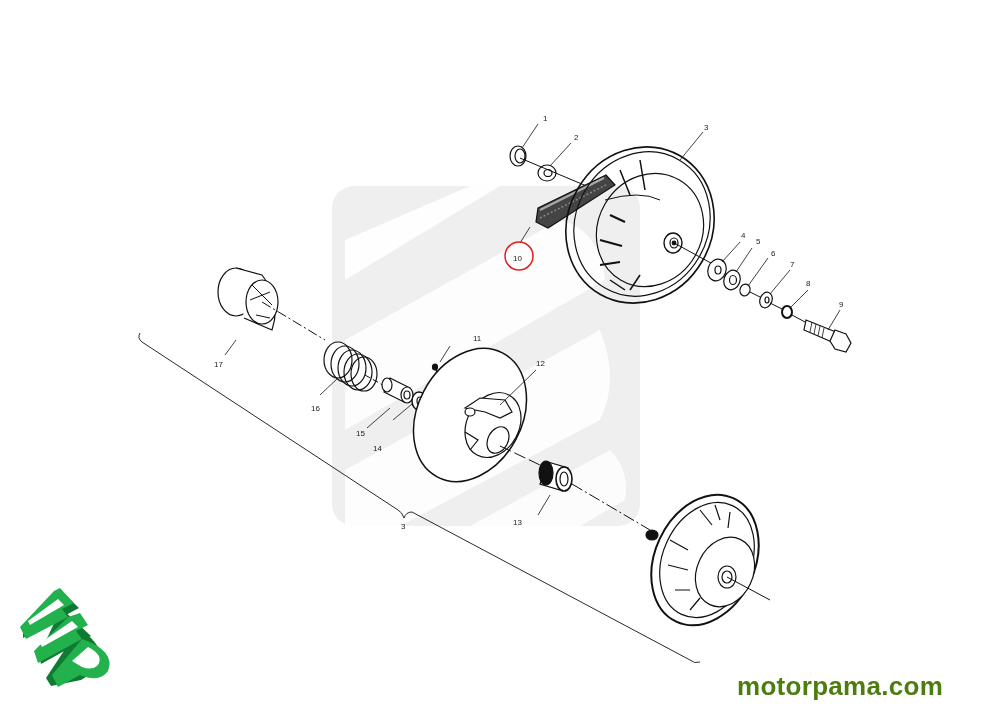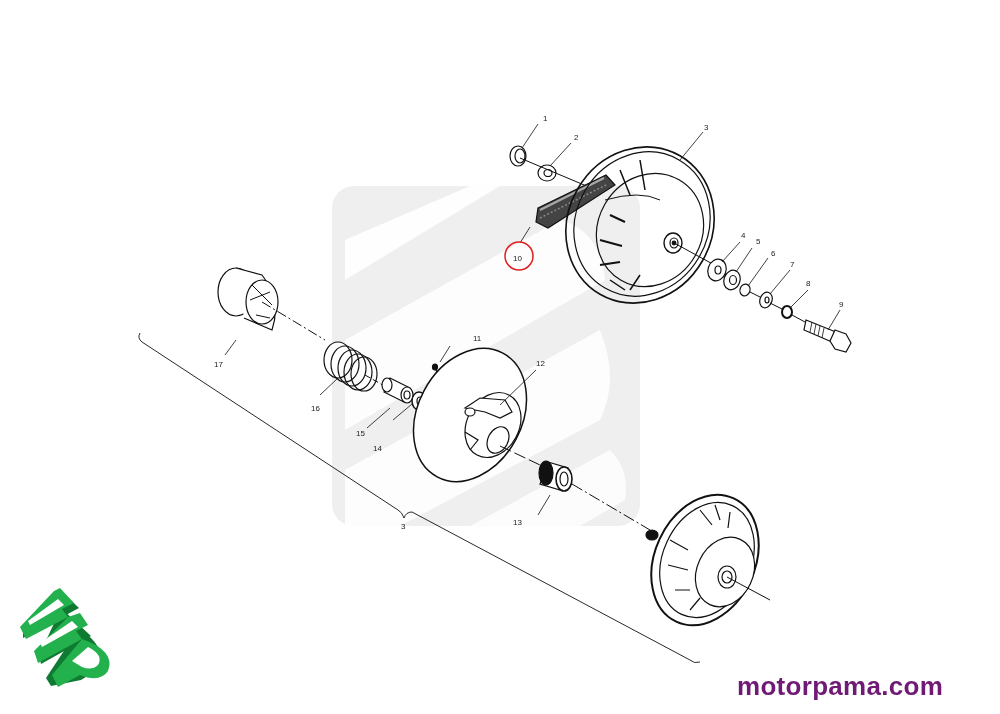--- a/index.html
+++ b/index.html
@@ -1,21 +1,21 @@
 <!DOCTYPE html>
 <html><head>
 <meta charset="utf-8">
 <style>
   html, body { margin: 0; padding: 0; background: #ffffff; }
   body { width: 1000px; height: 714px; position: relative; overflow: hidden;
          font-family: "Liberation Sans", sans-serif; }
   #stage { position: absolute; left: 0; top: 0; width: 1000px; height: 714px; }
   .callout { font-family: "Liberation Sans", sans-serif; font-size: 8px; fill: #222; }
   .brand-text { position: absolute; left: 737px; top: 671px; font-size: 26px;
-                font-weight: bold; color: #701a75; letter-spacing: 0.3px;
+                font-weight: bold; color: #4d7c0f; letter-spacing: 0.3px;
                 font-family: "Liberation Sans", sans-serif; }
   .logo { position: absolute; left: 18px; top: 585px; width: 110px; height: 105px; }
 </style>
 </head>
 <body>
 
 <svg id="stage" viewBox="0 0 1000 714" xmlns="http://www.w3.org/2000/svg">
 
   <g>
     <rect x="332" y="186" width="308" height="340" rx="22" fill="#efefef"></rect>

